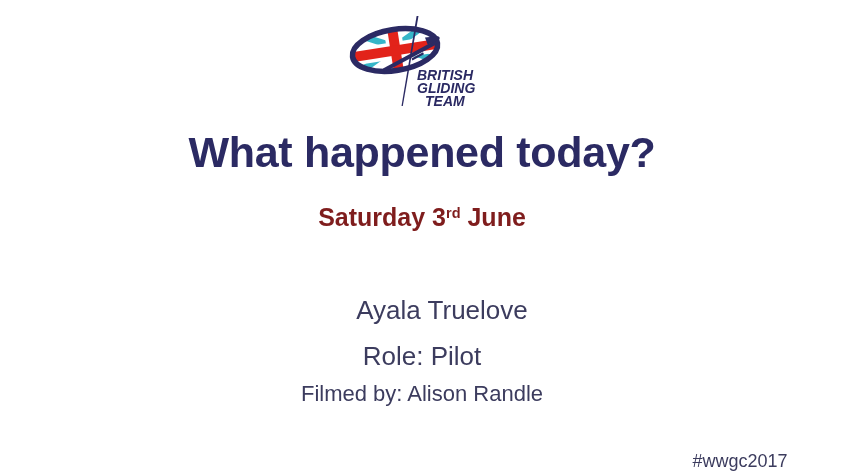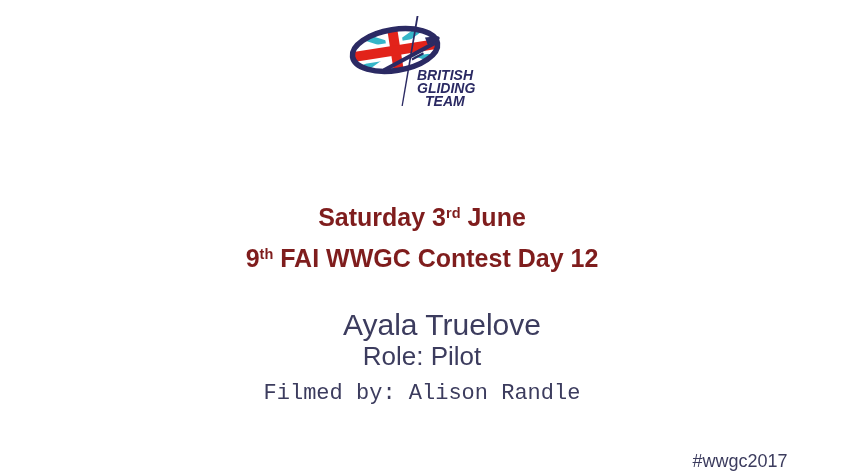--- a/index.html
+++ b/index.html
@@ -82,23 +82,23 @@
   
   .credit {
     position: absolute;
     left: 0;
     right: 0;
     text-align: center;
     color: #3c3c5e;
     font-weight: normal;
     line-height: 1.0;
   }
-  .credit-name   { top: 310px; font-size: 30px; padding-left: 40px; }
+  .credit-name   { top: 297px; font-size: 26px; padding-left: 40px; }
   .credit-role   { top: 343px; font-size: 26px; }
-  .credit-filmed { top: 383px; font-size: 22px; font-family: Liberation Mono, monospace; }
+  .credit-filmed { top: 383px; font-size: 22px; }
 
   
   .footer-link {
     position: absolute;
     left: 0;
     right: 0;
     top: 427px;
     text-align: center;
     font-size: 19px;
     line-height: 1.0;
@@ -159,24 +159,24 @@
           <path d="M72.5 44.5 L84 38.2 L85 40.3 L73.4 46.6 Z"></path>
         </g>
 
         <text x="78" y="66" font-family="'Liberation Sans', sans-serif" font-size="14" font-weight="bold" font-style="italic" fill="#2b2a63">BRITISH</text>
         <text x="78" y="79" font-family="'Liberation Sans', sans-serif" font-size="14" font-weight="bold" font-style="italic" fill="#2b2a63">GLIDING</text>
         <text x="86" y="92" font-family="'Liberation Sans', sans-serif" font-size="14" font-weight="bold" font-style="italic" fill="#2b2a63">TEAM</text>
       </svg>
     </div>
   </div>
 
+  <div class="headline">What happened today?</div>
 
   <div class="subline subline-1"><span>Saturday 3</span><sup>rd</sup><span> June</span></div>
 
-  <div class="subline subline-2"><span>9</span><sup>th</sup><span> FAI WWGC Contest Day 12</span></div>
 
   <div class="credit credit-name">Ayala Truelove</div>
   <div class="credit credit-role">Role: Pilot</div>
   <div class="credit credit-filmed">Filmed by: Alison Randle</div>
 
   <div class="footer-tag">#wwgc2017</div>
 
 </div>
 
 </body></html>

